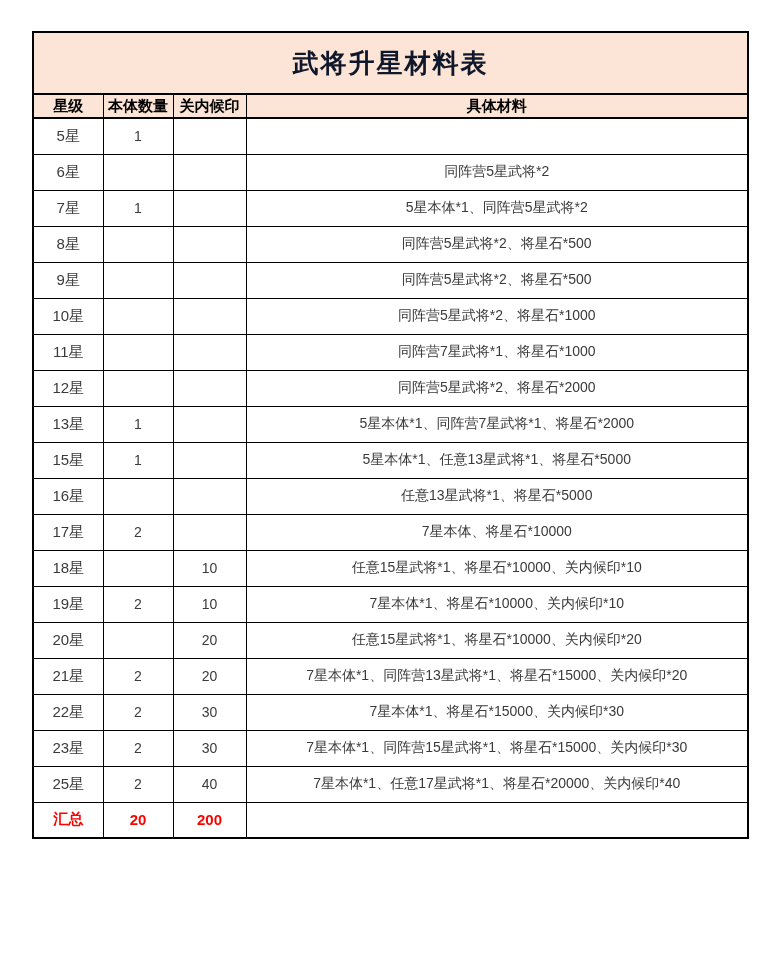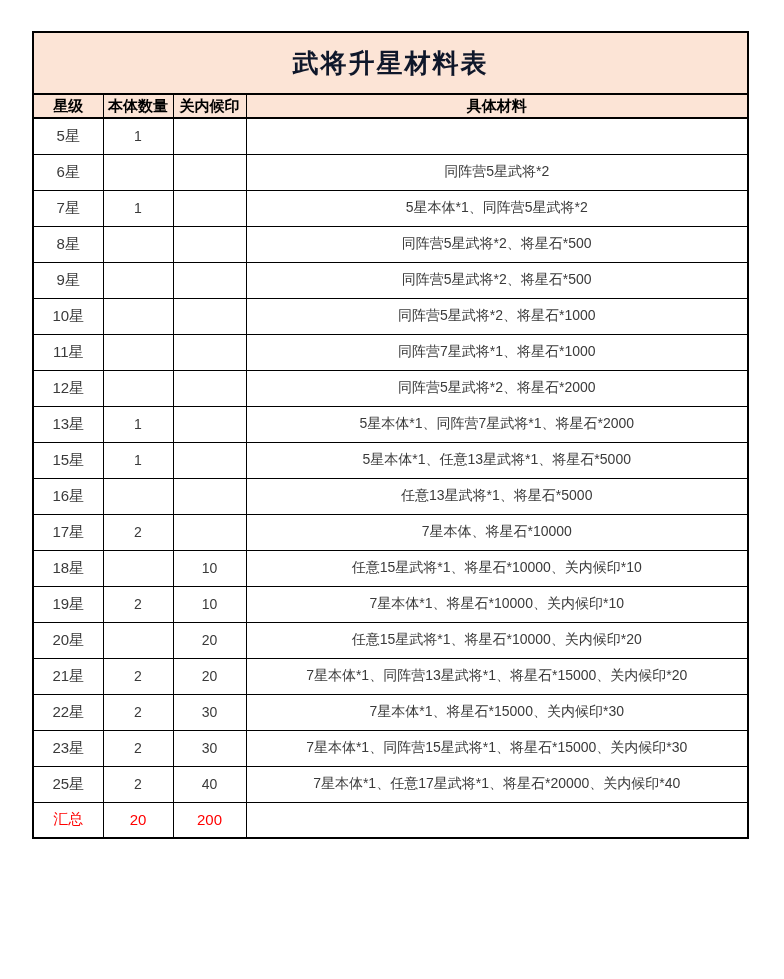--- a/index.html
+++ b/index.html
@@ -51,21 +51,21 @@
   tbody td {
     height: 36px;
     font-size: 14px;
     color: var(--body-text, #3A3A3A);
   }
   tbody td.cell-star-level {
     font-size: 15px;
   }
   tr.summary-row td {
     color: var(--summary-text, #FF0000);
-    font-weight: normal;
+    font-weight: bold;
     font-size: 15px;
   }
 </style>
 </head>
 <body>
 
 <div class="page">
   <table class="material-table">
     <colgroup>
       <col style="width:70px">

